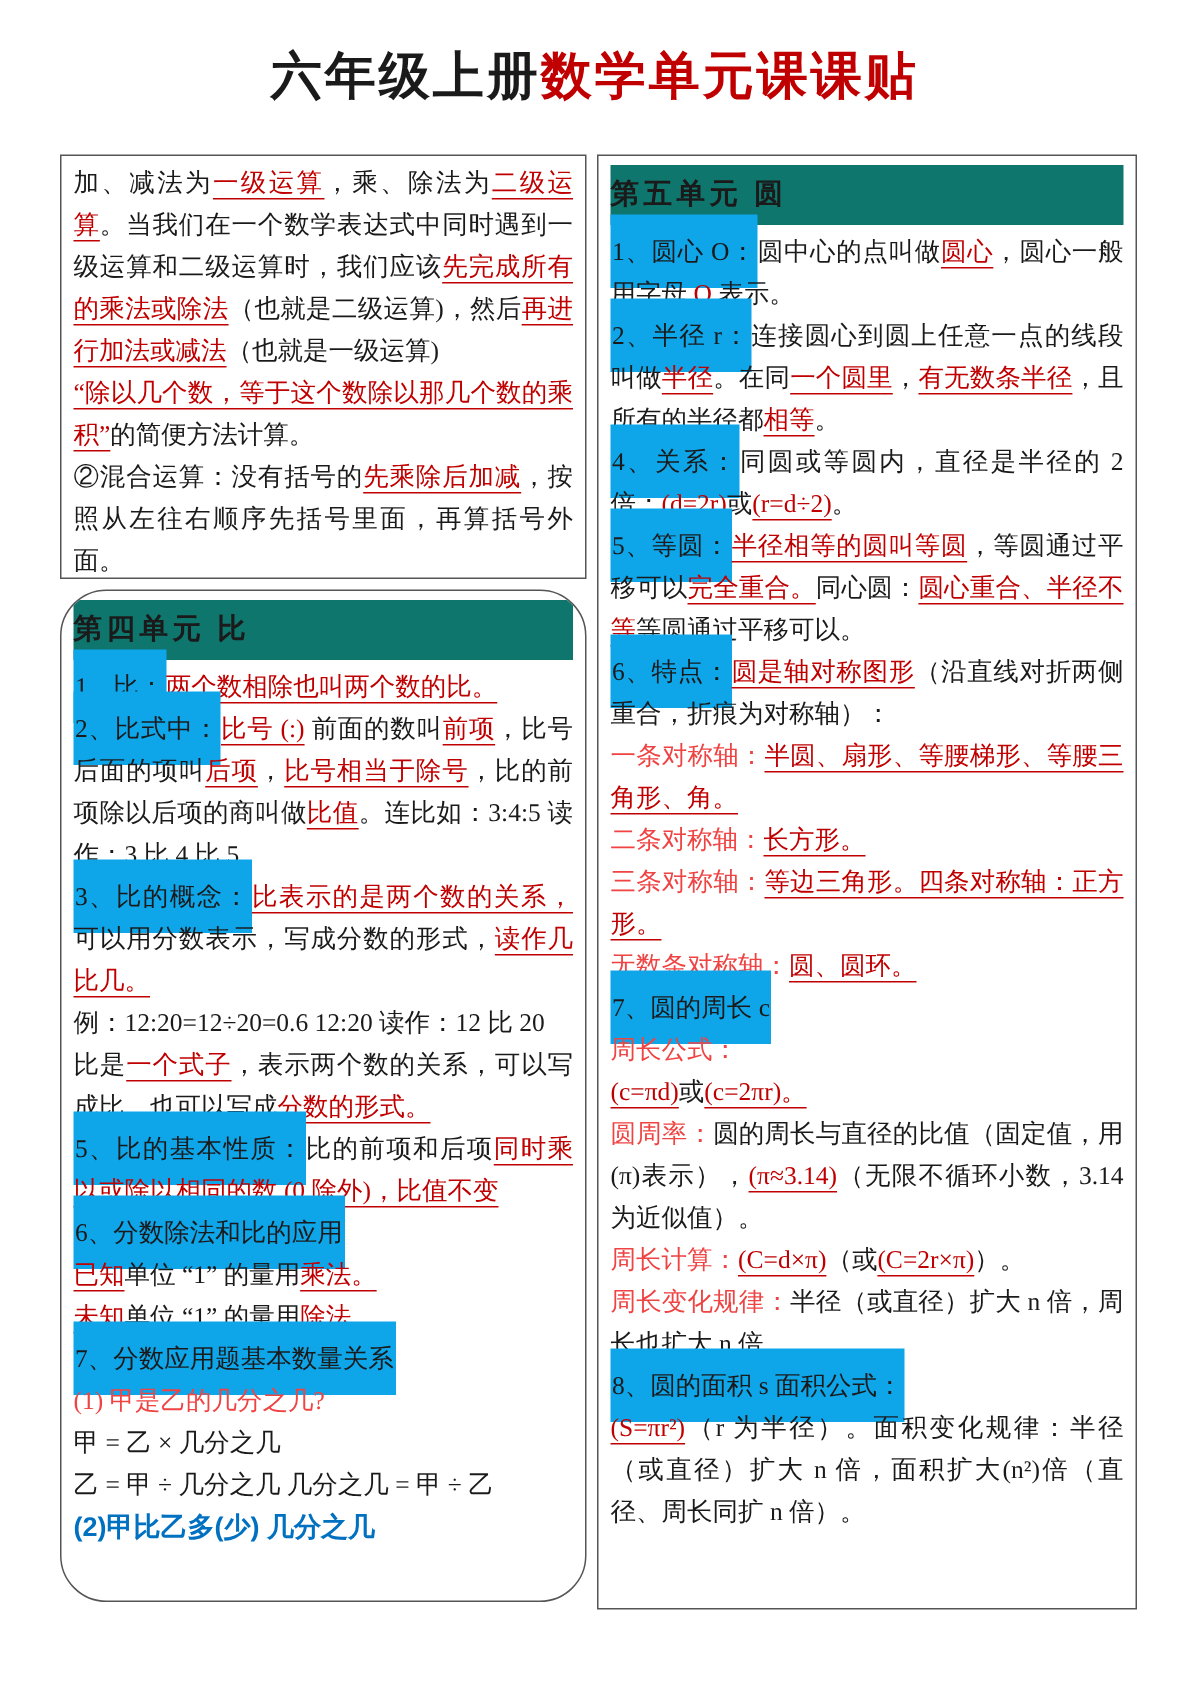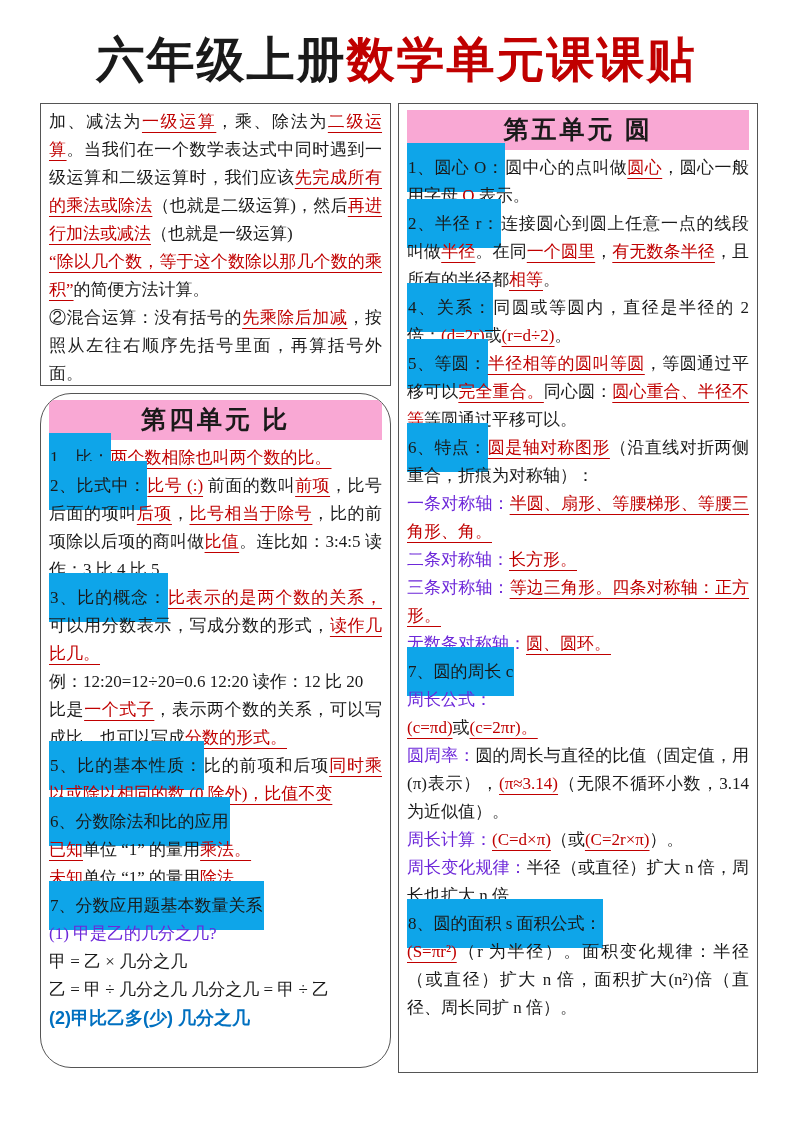--- a/index.html
+++ b/index.html
@@ -7,40 +7,40 @@
     width:793px;height:1122px;
     background:#ffffff;
     font-family:"Liberation Serif","DejaVu Serif",serif;
     color:#1a1a1a;
     position:relative;
     overflow:hidden;
   }
   .page-title{
     position:absolute;left:0;top:28px;width:793px;
     text-align:center;
-    font-size:48px;font-weight:bold;
+    font-size:34px;font-weight:bold;
     letter-spacing:2px;
     white-space:nowrap;
   }
   .page-title .t-red{color:#c00000;}
   .box{
     position:absolute;
     border:1px solid #555555;
     background:#ffffff;
     box-sizing:border-box;
     overflow:hidden;
     padding:4px 8px 4px 8px;
   }
   #box-l1{left:40px;top:103px;width:351px;height:283px;}
   #box-l2{left:40px;top:393px;width:351px;height:675px;border-radius:31px;}
   #box-r1{left:398px;top:103px;width:360px;height:970px;}
   .unit-header{
-    background:#f9a8d4;
-    text-align:center;
-    font-size:25px;
+    background:#0f766e;
+    text-align:left;
+    font-size:19px;
     font-weight:bold;
     line-height:40px;
     margin:2px 0 4px 0;
     letter-spacing:3px;
   }
   .content{
     font-size:17px;
     line-height:28px;
     text-align:justify;
   }
@@ -49,21 +49,21 @@
   .t-r{
     color:#c00000;
     text-decoration:underline;
     text-underline-offset:5px;
     text-decoration-thickness:1px;
   }
   .t-h{
     background:#0ea5e9;
     padding:15px 1px;
   }
-  .t-b{color:#6d28d9;}
+  .t-b{color:#ef4444;}
   .t-B{
     color:#0070c0;
     font-weight:bold;
     font-family:"Liberation Sans","DejaVu Sans",sans-serif;
     font-size:18px;
   }
 </style>
 </head>
 <body>
 

